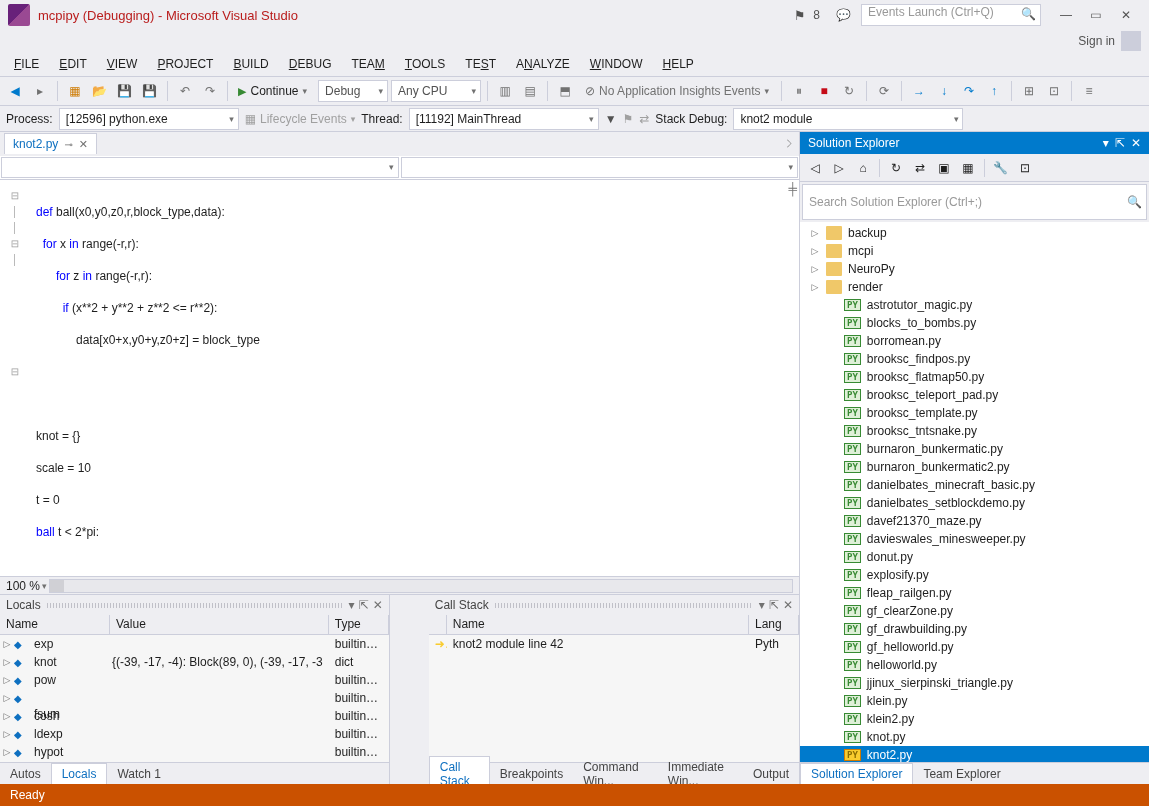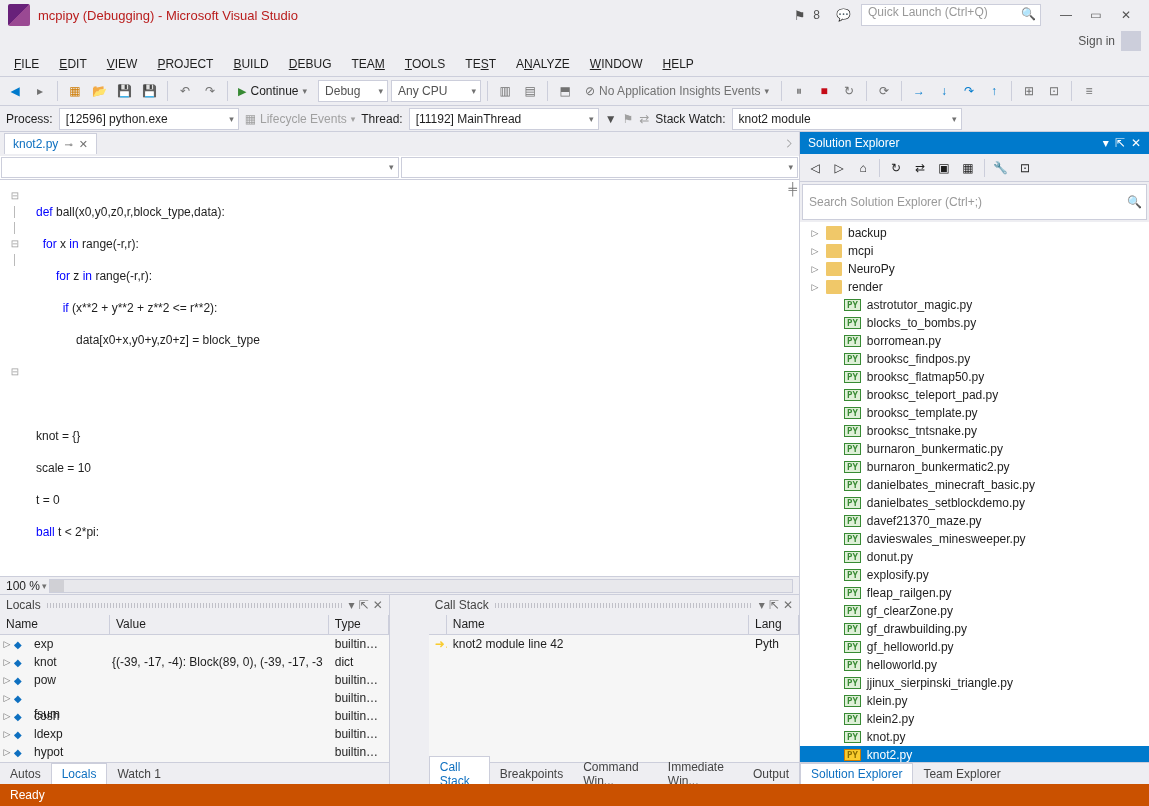--- a/index.html
+++ b/index.html
@@ -98,21 +98,21 @@
 <div class="titlebar">
   <div class="logo"></div>
   <div class="title">mcpipy (Debugging) - Microsoft Visual Studio</div>
   <div class="spacer"></div>
   <div class="flags">
     <span class="flag-icon">⚑</span>
     <span>8</span>
     <span style="margin-left:8px;">💬</span>
   </div>
   <div class="quick-launch">
-    <span>Quick Launch (Ctrl+Q)</span>
+    <span>Events Launch (Ctrl+Q)</span>
     <span class="mag">🔍</span>
   </div>
   <span class="win-btn">—</span>
   <span class="win-btn">▭</span>
   <span class="win-btn">✕</span>
 </div>
 <div class="titlebar" style="height:22px;justify-content:flex-end;padding-right:8px;">
   <span class="signin">Sign in</span>
   <span class="user"></span>
 </div>
@@ -197,21 +197,21 @@
     <span style="font-size:9px;">▾</span>
   </span>
   <span class="lbl">Thread:</span>
   <div class="combo" style="width:190px;">
     <span>[11192] MainThread</span>
       <span class="caret">▾</span>
   </div>
   <span class="btn" style="color:#525252;">▼</span>
   <span class="btn" style="color:#a0a0a0;">⚑</span>
   <span class="btn" style="color:#a0a0a0;">⇄</span>
-  <span class="lbl">Stack Watch:</span>
+  <span class="lbl">Stack Debug:</span>
   <div class="combo" style="width:230px;">
     <span>knot2 module</span>
       <span class="caret">▾</span>
   </div>
 </div>
 
 <div class="main">
   <div class="left-col">
     <div class="tabs">
       <div class="tab">

